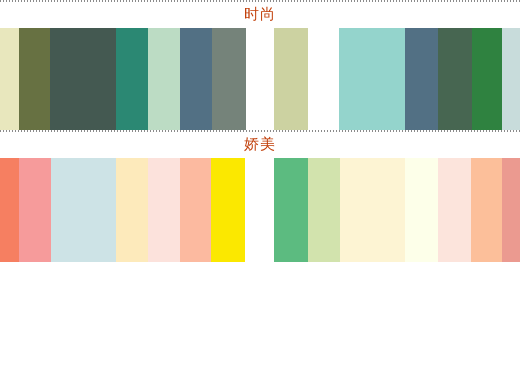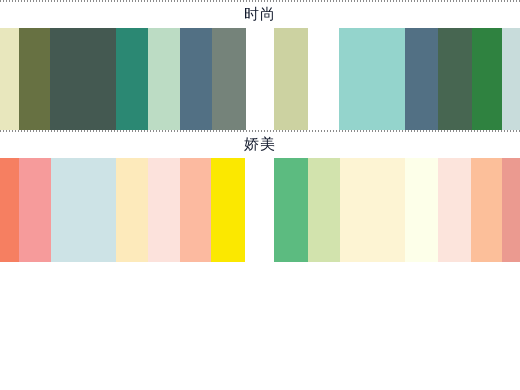--- a/index.html
+++ b/index.html
@@ -37,21 +37,21 @@
     );
   }
   .section-title {
     position: absolute;
     left: 0;
     top: 4px;
     width: 520px;
     text-align: center;
     font-size: 15px;
     line-height: 20px;
-    color: #0f172a;
+    color: #c2410c;
     letter-spacing: 1px;
     font-weight: normal;
   }
   .strip-area {
     position: absolute;
     left: 0;
     width: 520px;
     top: 28px;
   }
   .swatch-group {

